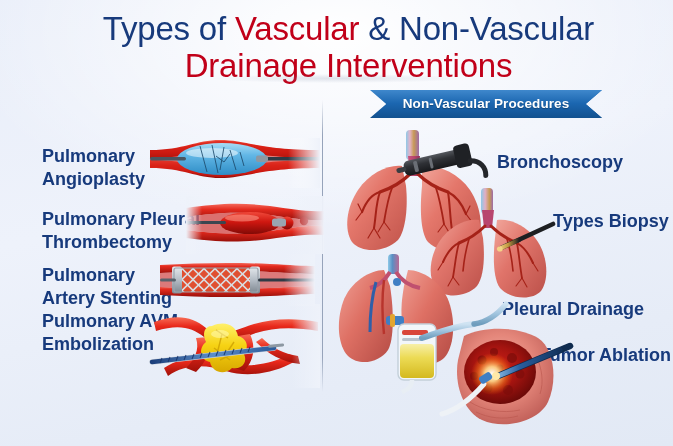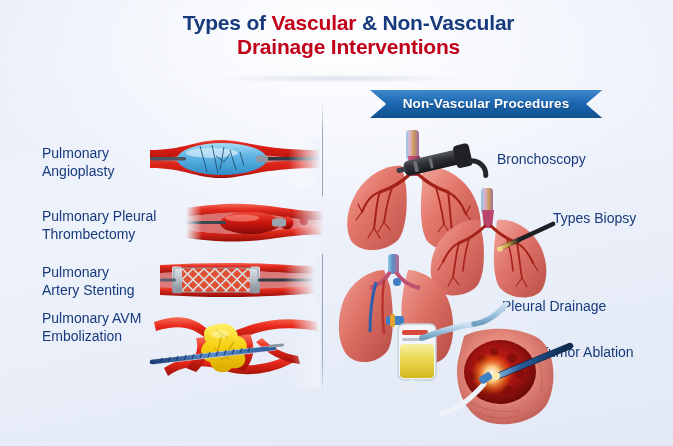--- a/index.html
+++ b/index.html
@@ -13,21 +13,21 @@
     position:relative; width:673px; height:446px; overflow:hidden;
     background:
       radial-gradient(ellipse 90% 70% at 50% 8%, #ffffff 0%, rgba(255,255,255,0) 62%),
       linear-gradient(168deg, #e9eef9 0%, #eef2fb 42%, #e6ecf7 78%, #e2e9f5 100%);
   }
   
   .title-wrap {
     position:absolute; top:11px; left:0; width:673px; text-align:center;
     line-height:1.12; letter-spacing:-0.2px;
   }
-  .title-line { font-size:21px; font-weight:bold; white-space:nowrap;padding-left:24px; }
+  .title-line { font-size:33px; font-weight:normal; white-space:nowrap;padding-left:24px; }
   .t-navy { color:#173a7c; }
   .t-red  { color:#c10019; }
   .title-shadow{
     position:absolute; top:74px; left:50%; transform:translateX(-50%);
     width:250px; height:9px; border-radius:50%;
     background:radial-gradient(ellipse at center, rgba(120,135,165,.22) 0%, rgba(120,135,165,0) 72%);
   }
   
   .ribbon {
     position:absolute; height:28px; line-height:28px; text-align:center;
@@ -53,21 +53,21 @@
     text-align: center;
     -webkit-clip-path: polygon(0 0, 100% 0, 93% 50%, 100% 100%, 0 100%, 7% 50%);
   }
   
   .divider {
     position:absolute; left:322px; top:100px; width:1px; height:292px;
     background:linear-gradient(180deg, rgba(150,163,186,0) 0%, #96a3ba 12%, #96a3ba 88%, rgba(150,163,186,0) 100%);
   }
   
   .label {
-    position:absolute; color:#173a7c; font-size:14px; font-weight:normal;
+    position:absolute; color:#173a7c; font-size:18px; font-weight:bold;
     line-height:1.28; white-space:pre-line;
   }
   .label-left  { left:42px; text-align:left; }
   .label-right { text-align:center; }
   
   .illus { position:absolute; }
   svg { display:block; overflow:visible; }
 </style>
 </head>
 <body>

